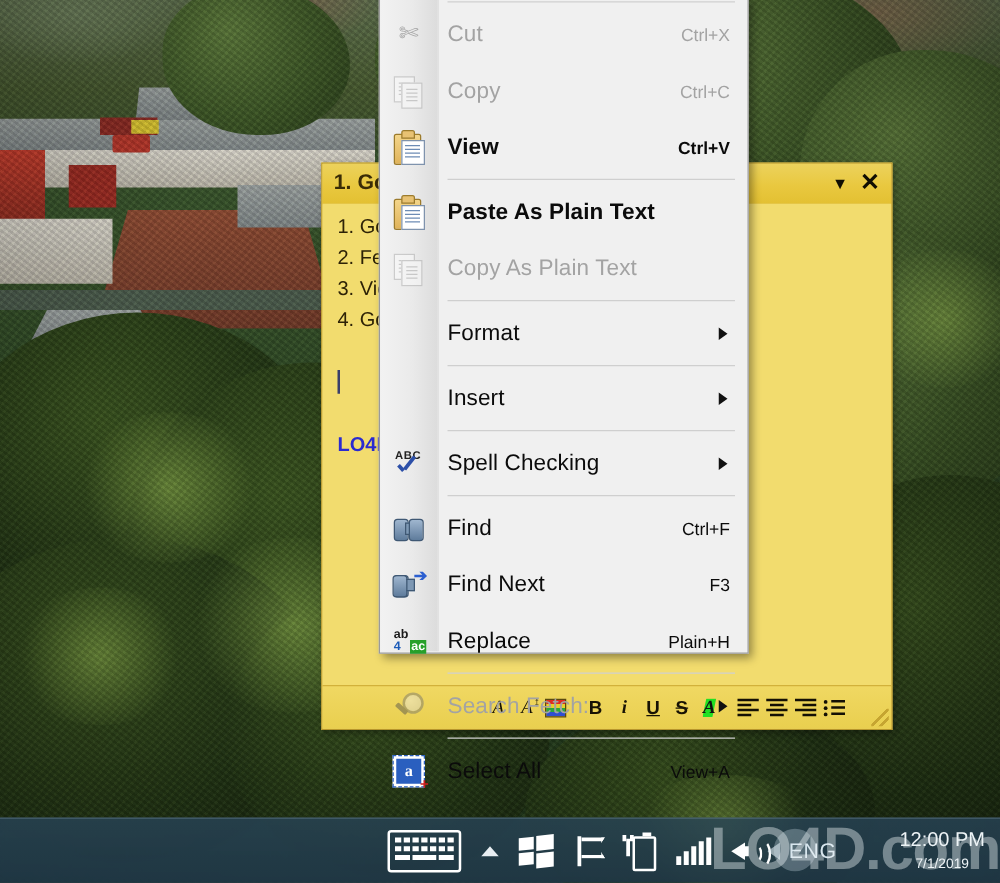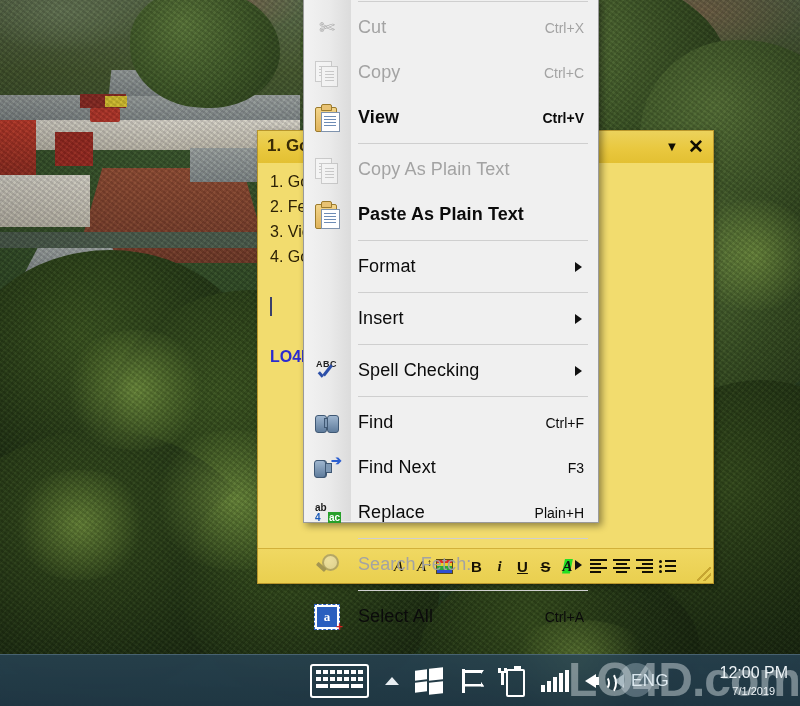--- a/index.html
+++ b/index.html
@@ -449,39 +449,39 @@
           <span class="clip"></span>
           <span class="clip-pg"></span>
         </span>
     </span>
     <span class="mi-label">View</span>
     <span class="mi-accel">Ctrl+V</span>
   </div>
 
   <div class="sep"></div>
 
+  <div class="mi bold">
+    <span class="mi-icon">
+      <span class="ico">
+          <span class="clip"></span>
+          <span class="clip-pg"></span>
+        </span>
+    </span>
+    <span class="mi-label">Paste As Plain Text</span>
+    <span class="mi-accel"></span>
+  </div>
+
   <div class="mi disabled">
     <span class="mi-icon">
       <span class="ico">
           <span class="pg" style="left:2px;top:2px;width:15px;height:19px;"></span>
           <span class="pg" style="left:8px;top:7px;width:15px;height:19px;"></span>
         </span>
     </span>
     <span class="mi-label">Copy As Plain Text</span>
-    <span class="mi-accel"></span>
-  </div>
-
-  <div class="mi bold">
-    <span class="mi-icon">
-      <span class="ico">
-          <span class="clip"></span>
-          <span class="clip-pg"></span>
-        </span>
-    </span>
-    <span class="mi-label">Paste As Plain Text</span>
     <span class="mi-accel"></span>
   </div>
 
   <div class="sep"></div>
 
   <div class="mi">
     <span class="mi-label">Format</span>
     <span class="mi-arrow"></span>
   </div>
 
@@ -560,21 +560,21 @@
   <div class="sep"></div>
 
   <div class="mi">
     <span class="mi-icon">
       <span class="selall">
           <span class="a">a</span>
           <span class="plus">+</span>
         </span>
     </span>
     <span class="mi-label">Select All</span>
-    <span class="mi-accel">Ctrl+A</span>
+    <span class="mi-accel">View+A</span>
   </div>
 </div>
 
 <div id="taskbar">
   <div id="tray">
 
     <div class="tray-ic">
       <span class="kbd">
         <i style="left:4px;top:4px;width:5px"></i>
           <i style="left:11px;top:4px;width:5px"></i>

